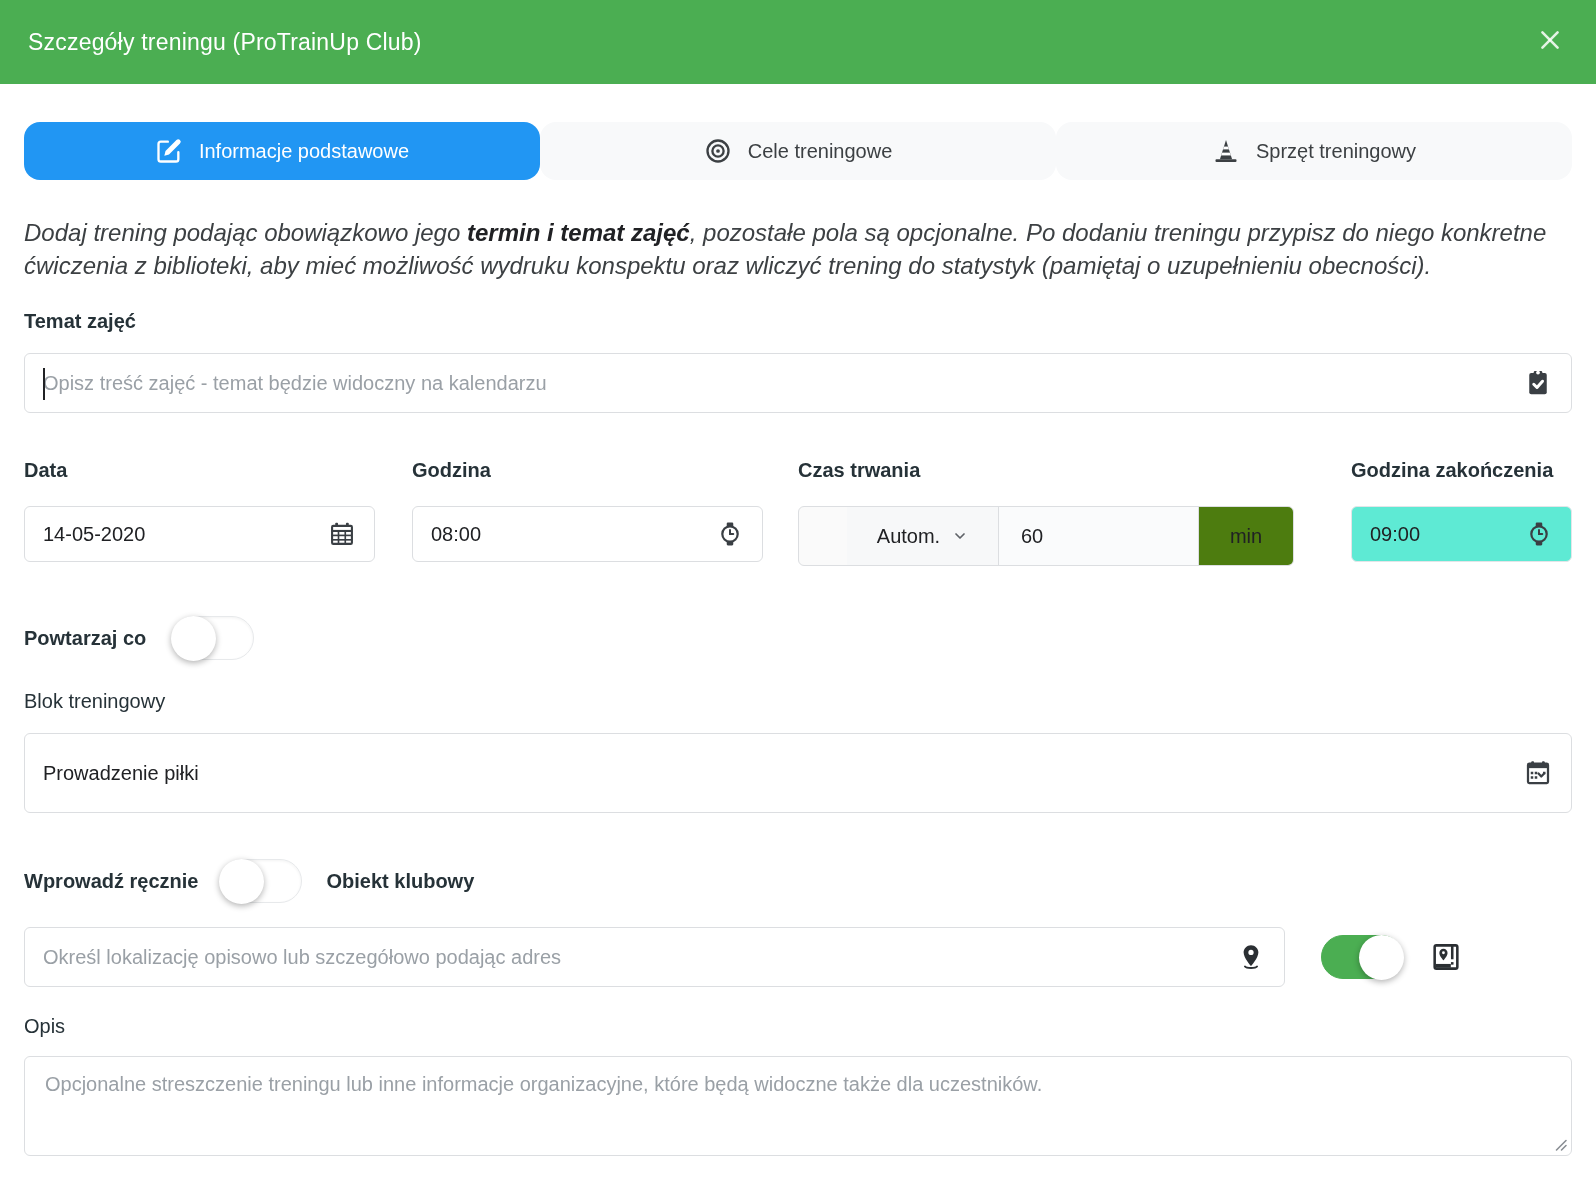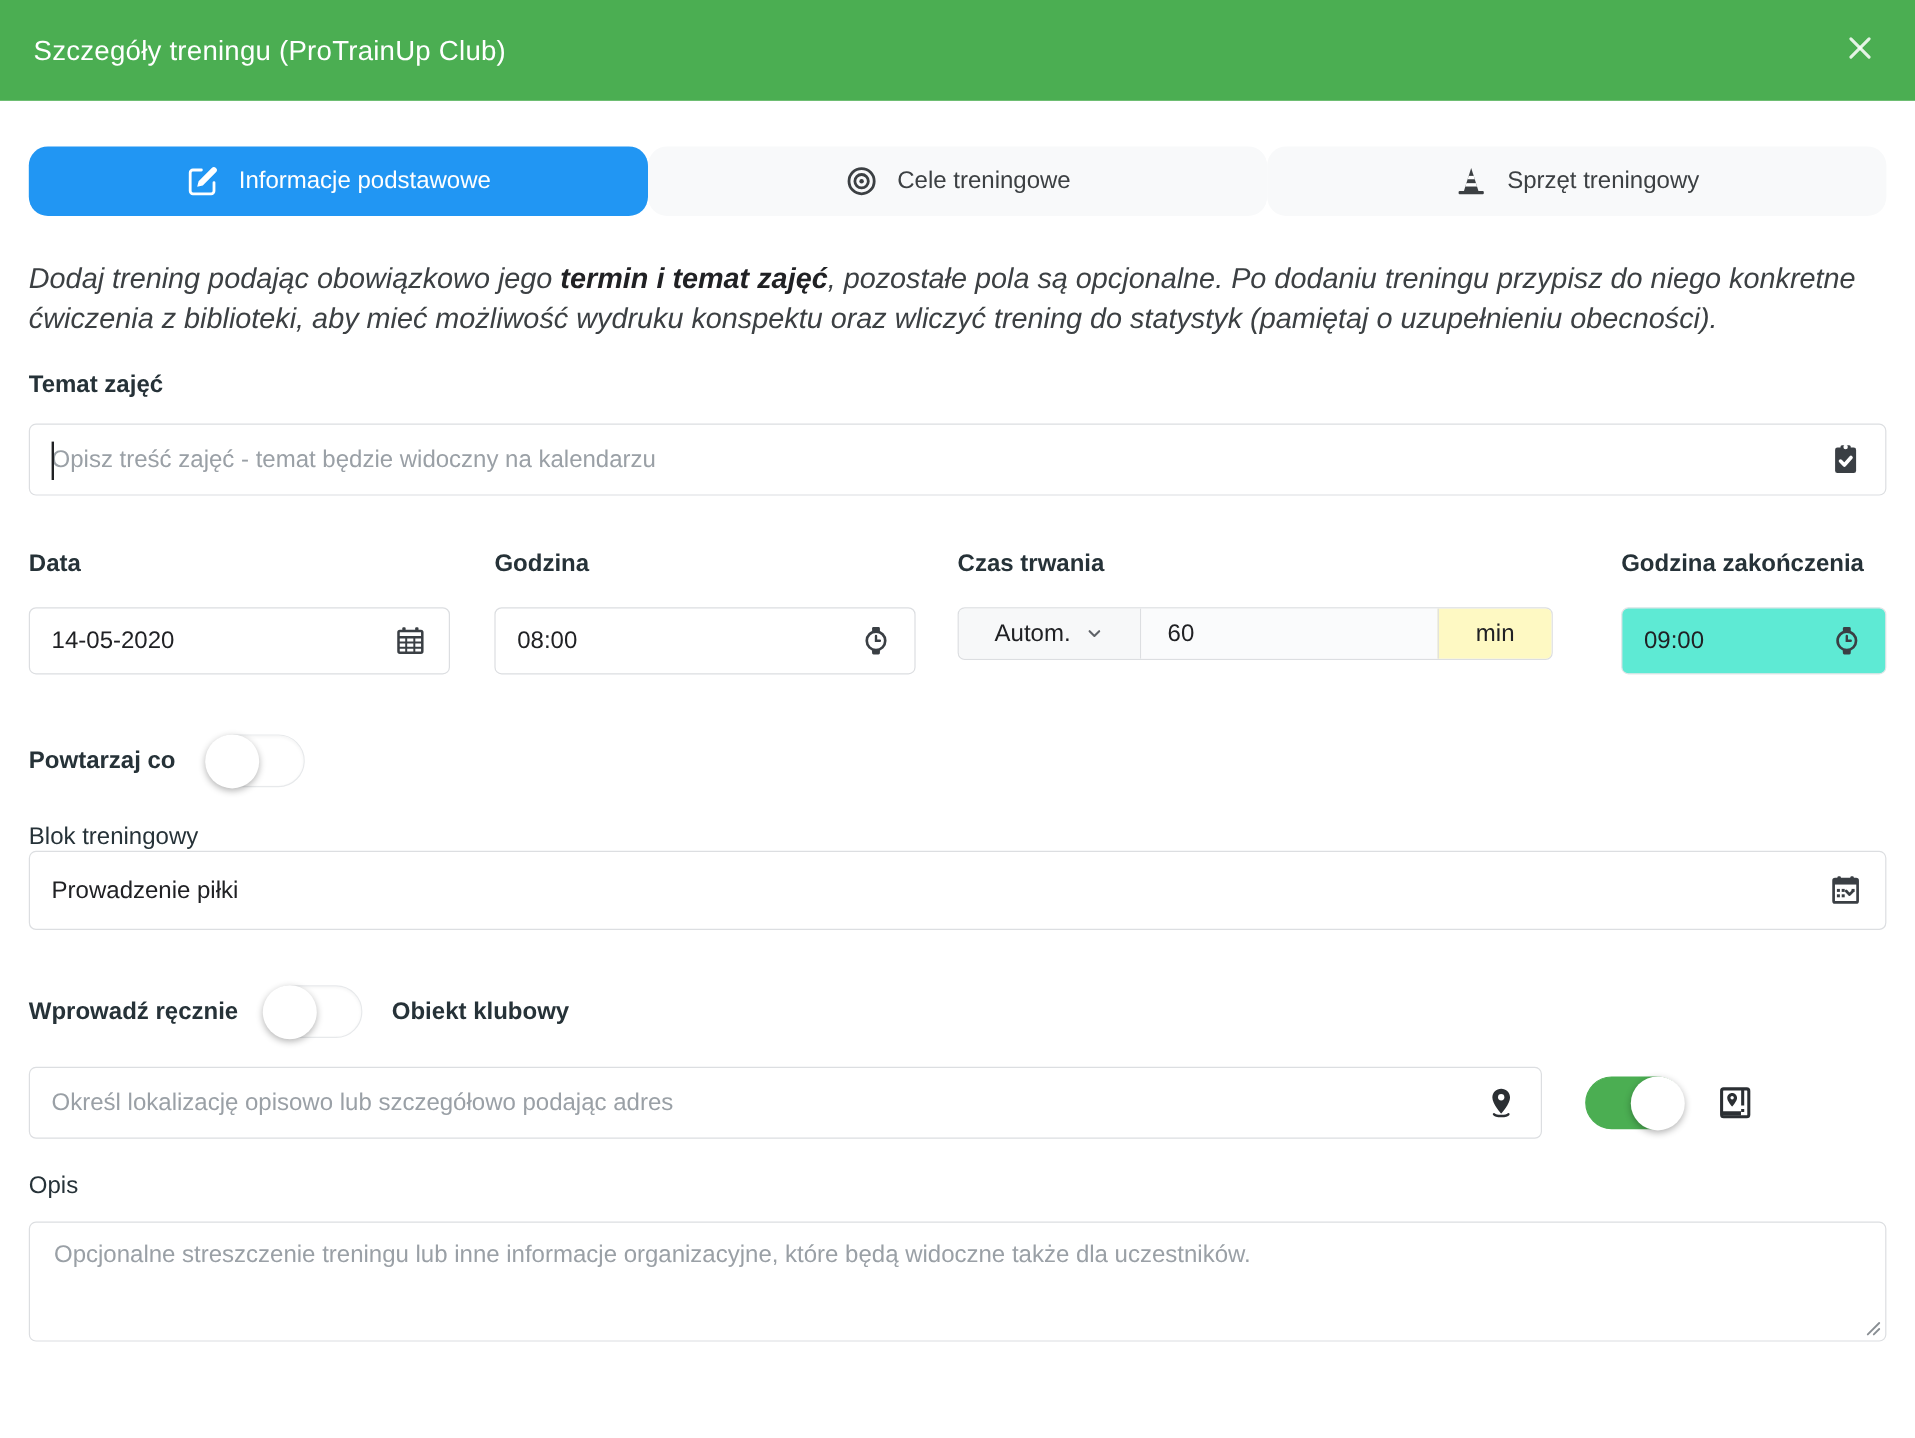--- a/index.html
+++ b/index.html
@@ -45,41 +45,41 @@
   
   .sched-row { display:flex; margin-top:46px; }
   .sched-col .lbl { display:block; margin-bottom:24px; }
   .col-date   { width:351px; margin-right:37px; }
   .col-start  { width:351px; margin-right:35px; }
   .col-dur    { width:496px; margin-right:23px; }
   .col-end    { width:221px; margin-left:auto; }
   .sched-field { height:56px; }
   .readonly { background:#5eead4; border-color:#e3e5e8; }
 
-  .dur-group { display:flex; height:44px; border:1px solid #dcdee1; border-radius:6px;
-    overflow:hidden; background:#fafafa; }
+  .dur-group { display:flex; height:60px; border:1px solid #dcdee1; border-radius:6px;
+    overflow:hidden; background:#fafafa;padding-left:48px; }
   .dur-mode { width:152px; display:flex; align-items:center; justify-content:center; gap:12px;
     font-size:20px; color:#202124; background:#f7f8f9; border-right:1px solid #dcdee1; cursor:pointer; }
   .dur-input { flex:1; border:none; outline:none; background:#fafbfc; padding:0 22px;
     font-family:inherit; font-size:20px; color:#202124; min-width:0; }
   .dur-unit { width:95px; display:flex; align-items:center; justify-content:center;
-    font-size:20px; color:#202124; background:#fef9c3; border-left:1px solid #dcdee1; }
+    font-size:20px; color:#202124; background:#4d7c0f; border-left:1px solid #dcdee1; }
 
   
   .toggle { position:relative; width:82px; height:44px; border-radius:22px; flex:none;
     background:#fff; border:1px solid #e7e9eb; box-shadow:inset 0 1px 3px rgba(0,0,0,.05); cursor:pointer; }
   .toggle .knob { position:absolute; top:-1px; left:-2px; width:45px; height:45px; border-radius:50%;
     background:#fff; box-shadow:0 2px 6px rgba(0,0,0,.3); }
   .toggle.on { background:var(--toggle-on-green,#4bae52); border-color:var(--toggle-on-green,#4bae52);
     box-shadow:none; }
   .toggle.on .knob { left:auto; right:-2px; box-shadow:0 2px 6px rgba(0,0,0,.3); }
 
   .repeat-row { display:flex; align-items:center; gap:26px; margin-top:50px; }
   .block-label { display:block; margin-top:30px; }
-  .block-field { height:66px; }
+  .block-field { height:80px; margin-top:20px; }
 
   .loc-toggle-row { display:flex; align-items:center; margin-top:46px; }
   .loc-toggle-row .toggle { margin:0 24px 0 22px; }
   .loc-row { display:flex; align-items:center; margin-top:24px; }
   .loc-field { height:60px; flex:0 0 1261px; }
   .loc-row .toggle { margin-left:36px; }
   .map-book { margin-left:26px; display:flex; color:#2b2f33; }
 
   .desc-label { display:block; margin-top:28px; }
   .desc-wrap { position:relative; margin-top:18px; }

